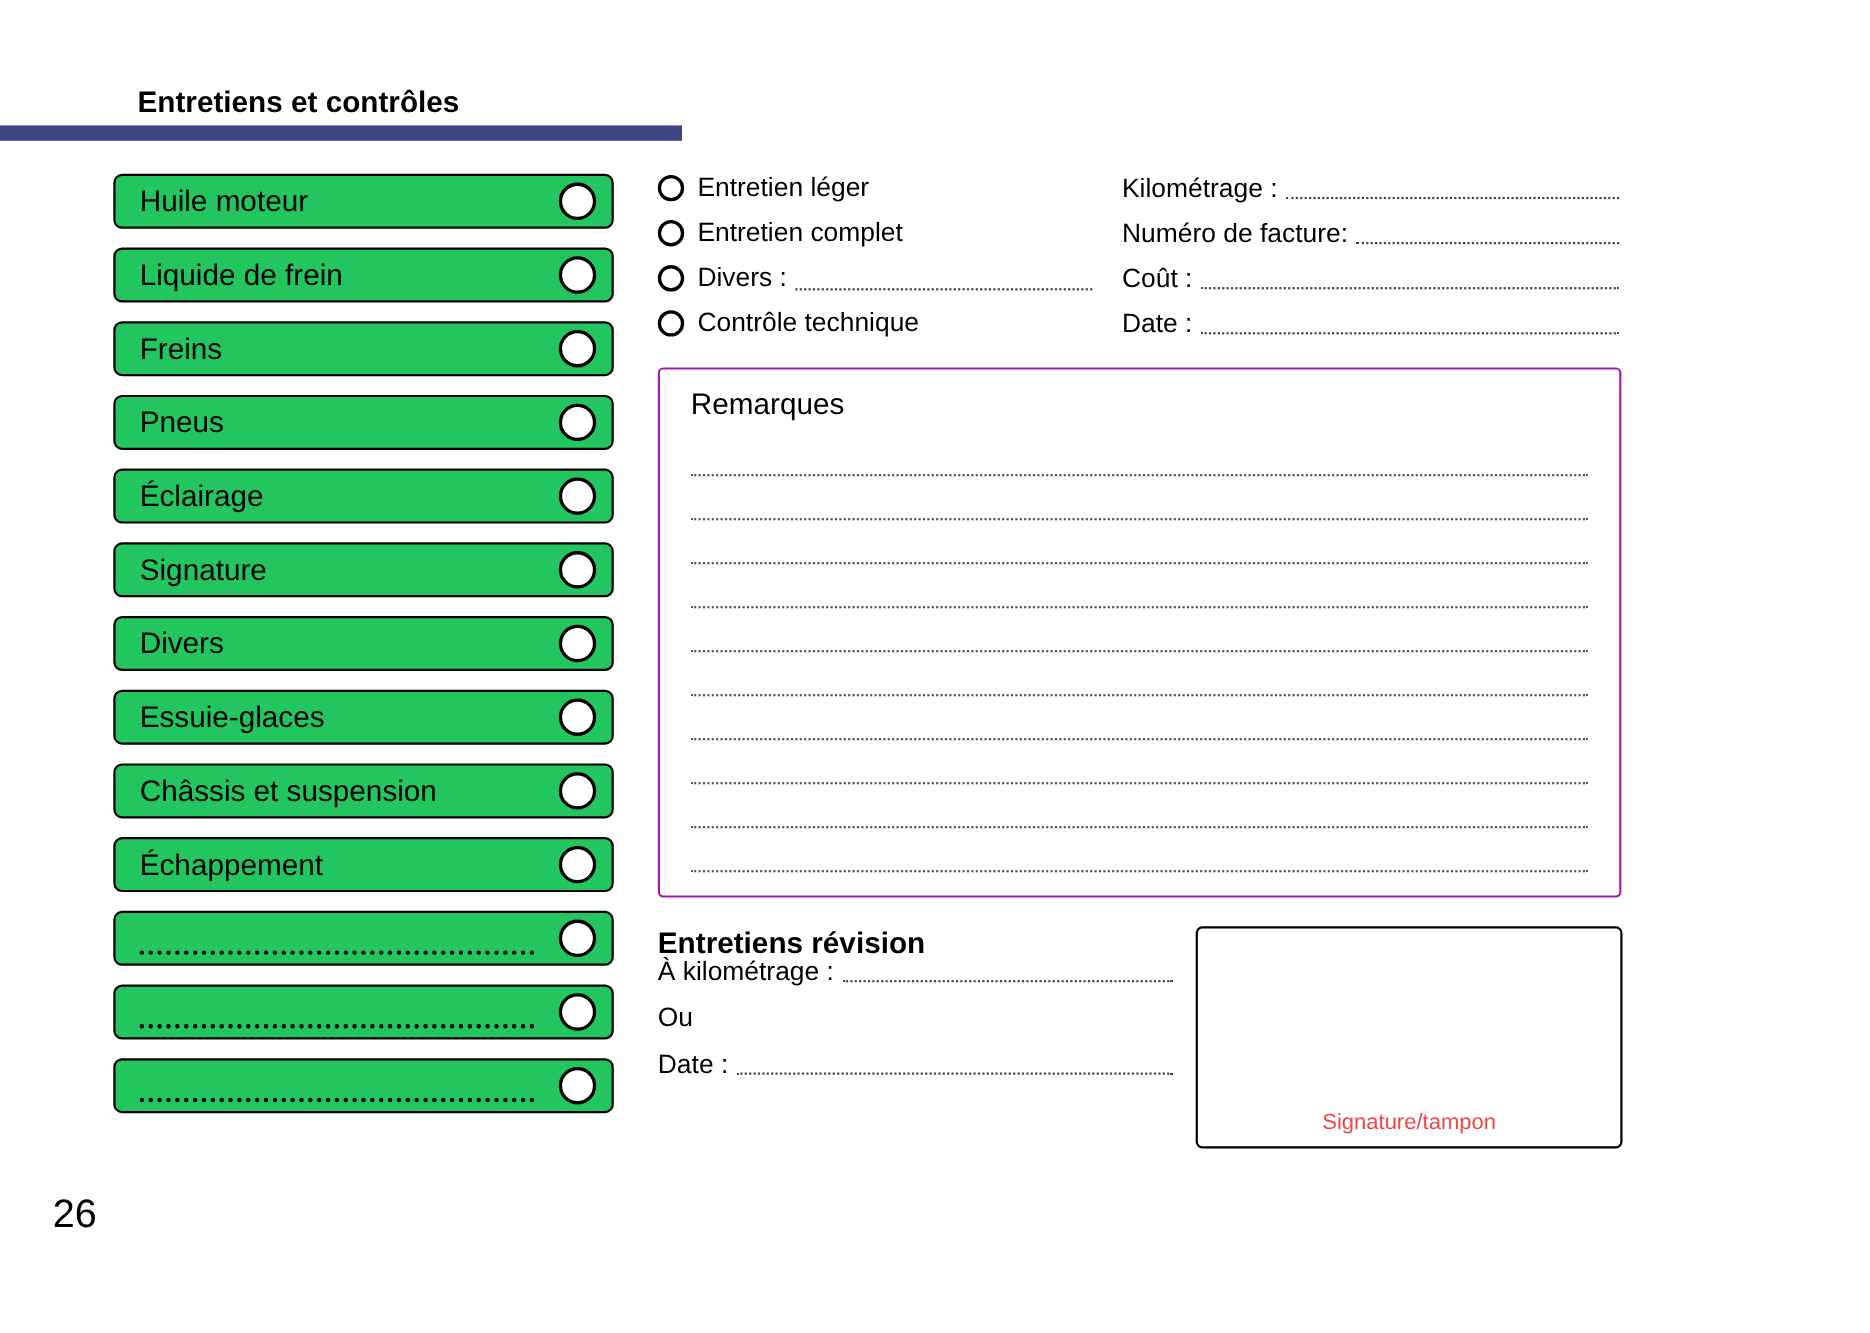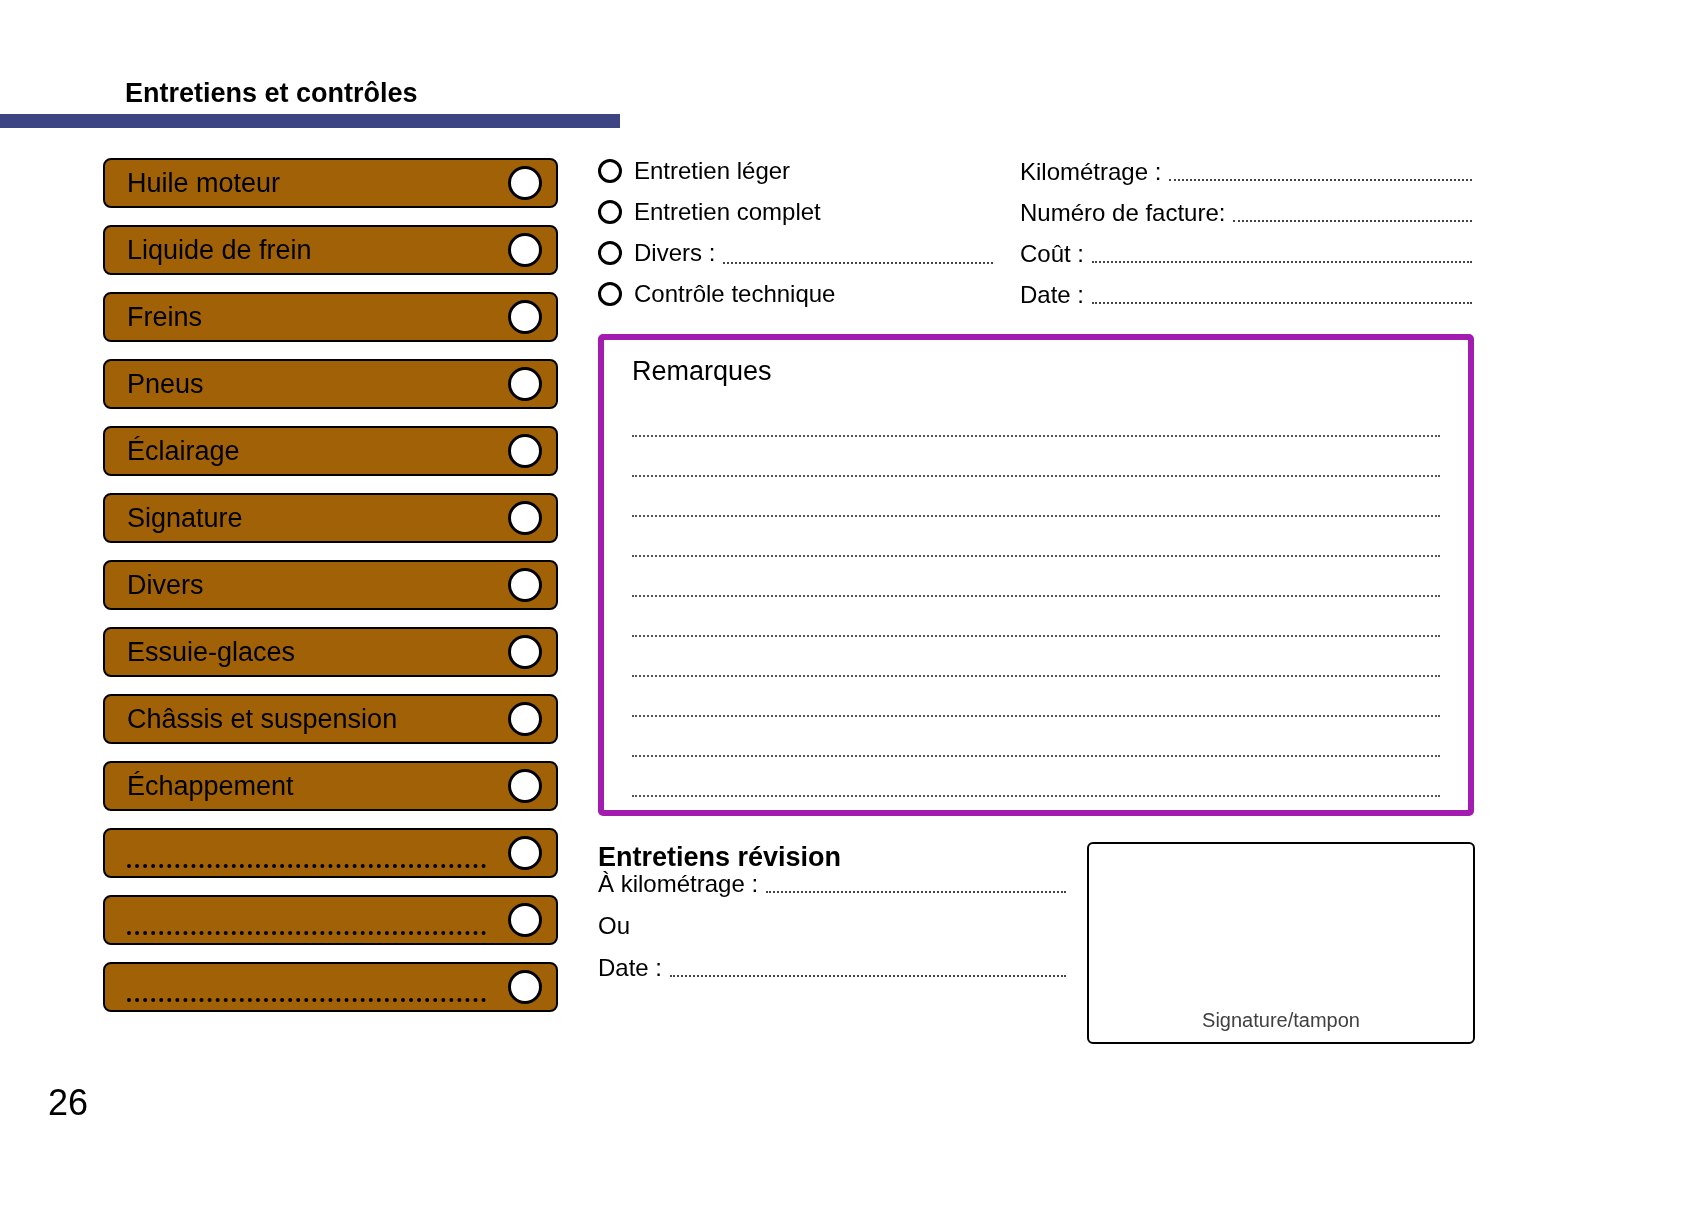--- a/index.html
+++ b/index.html
@@ -25,21 +25,21 @@
     background: var(--accent);
   }
 
   
   .checklist { position: absolute; left: 103px; top: 158px; width: 455px; }
   .check-row {
     height: 50px; margin-bottom: 17px;
     border: 2px solid #000; border-radius: 8px;
     display: flex; align-items: center;
     padding: 0 14px 0 22px;
-    background: #a16207;
+    background: #22c55e;
   }
   .check-label { font-size: 27px; flex: 1; white-space: nowrap; }
   .check-circle {
     width: 34px; height: 34px; border: 3px solid #000;
     border-radius: 50%; flex: 0 0 auto; background: #fff;
   }
   .check-row.blank .dots {
     flex: 1; height: 30px; margin-right: 22px;
     border-bottom: 4px dotted #000;
   }
@@ -63,21 +63,21 @@
 
   
   .invoice-fields { position: absolute; left: 1020px; top: 156px; width: 452px; }
   .field-row { display: flex; align-items: flex-end; height: 30px; margin-bottom: 11px; }
   .field-label { font-size: 24px; white-space: nowrap; }
 
   
   .remarks-box {
     position: absolute; left: 598px; top: 334px;
     width: 876px; height: 482px;
-    border: 6px solid #a21caf; border-radius: 5px;
+    border: 2px solid #a21caf; border-radius: 5px;
     padding: 16px 28px 10px 28px;
   }
   .remarks-title { font-size: 27px; }
   .remarks-lines { margin-top: 10px; }
   .remark-line { height: 40px; border-bottom: 2px dotted #555; }
 
   
   .next-title {
     position: absolute; left: 598px; top: 842px;
     font-size: 27px; font-weight: bold;
@@ -86,21 +86,21 @@
   .next-fields .field-row { height: 30px; margin-bottom: 12px; }
 
   
   .signature-box {
     position: absolute; left: 1087px; top: 842px;
     width: 388px; height: 202px;
     border: 2px solid #000; border-radius: 6px;
   }
   .signature-label {
     position: absolute; bottom: 10px; left: 0; right: 0;
-    text-align: center; color: #404040; font-size: 20px; margin-top: 25px;
+    text-align: center; color: #ef4444; font-size: 20px; margin-top: 25px;
   }
 
   
   .page-number {
     position: absolute; left: 48px; top: 1046px;
     font-size: 36px;
     margin-top: 36px;
   }
 </style>
 </head>

